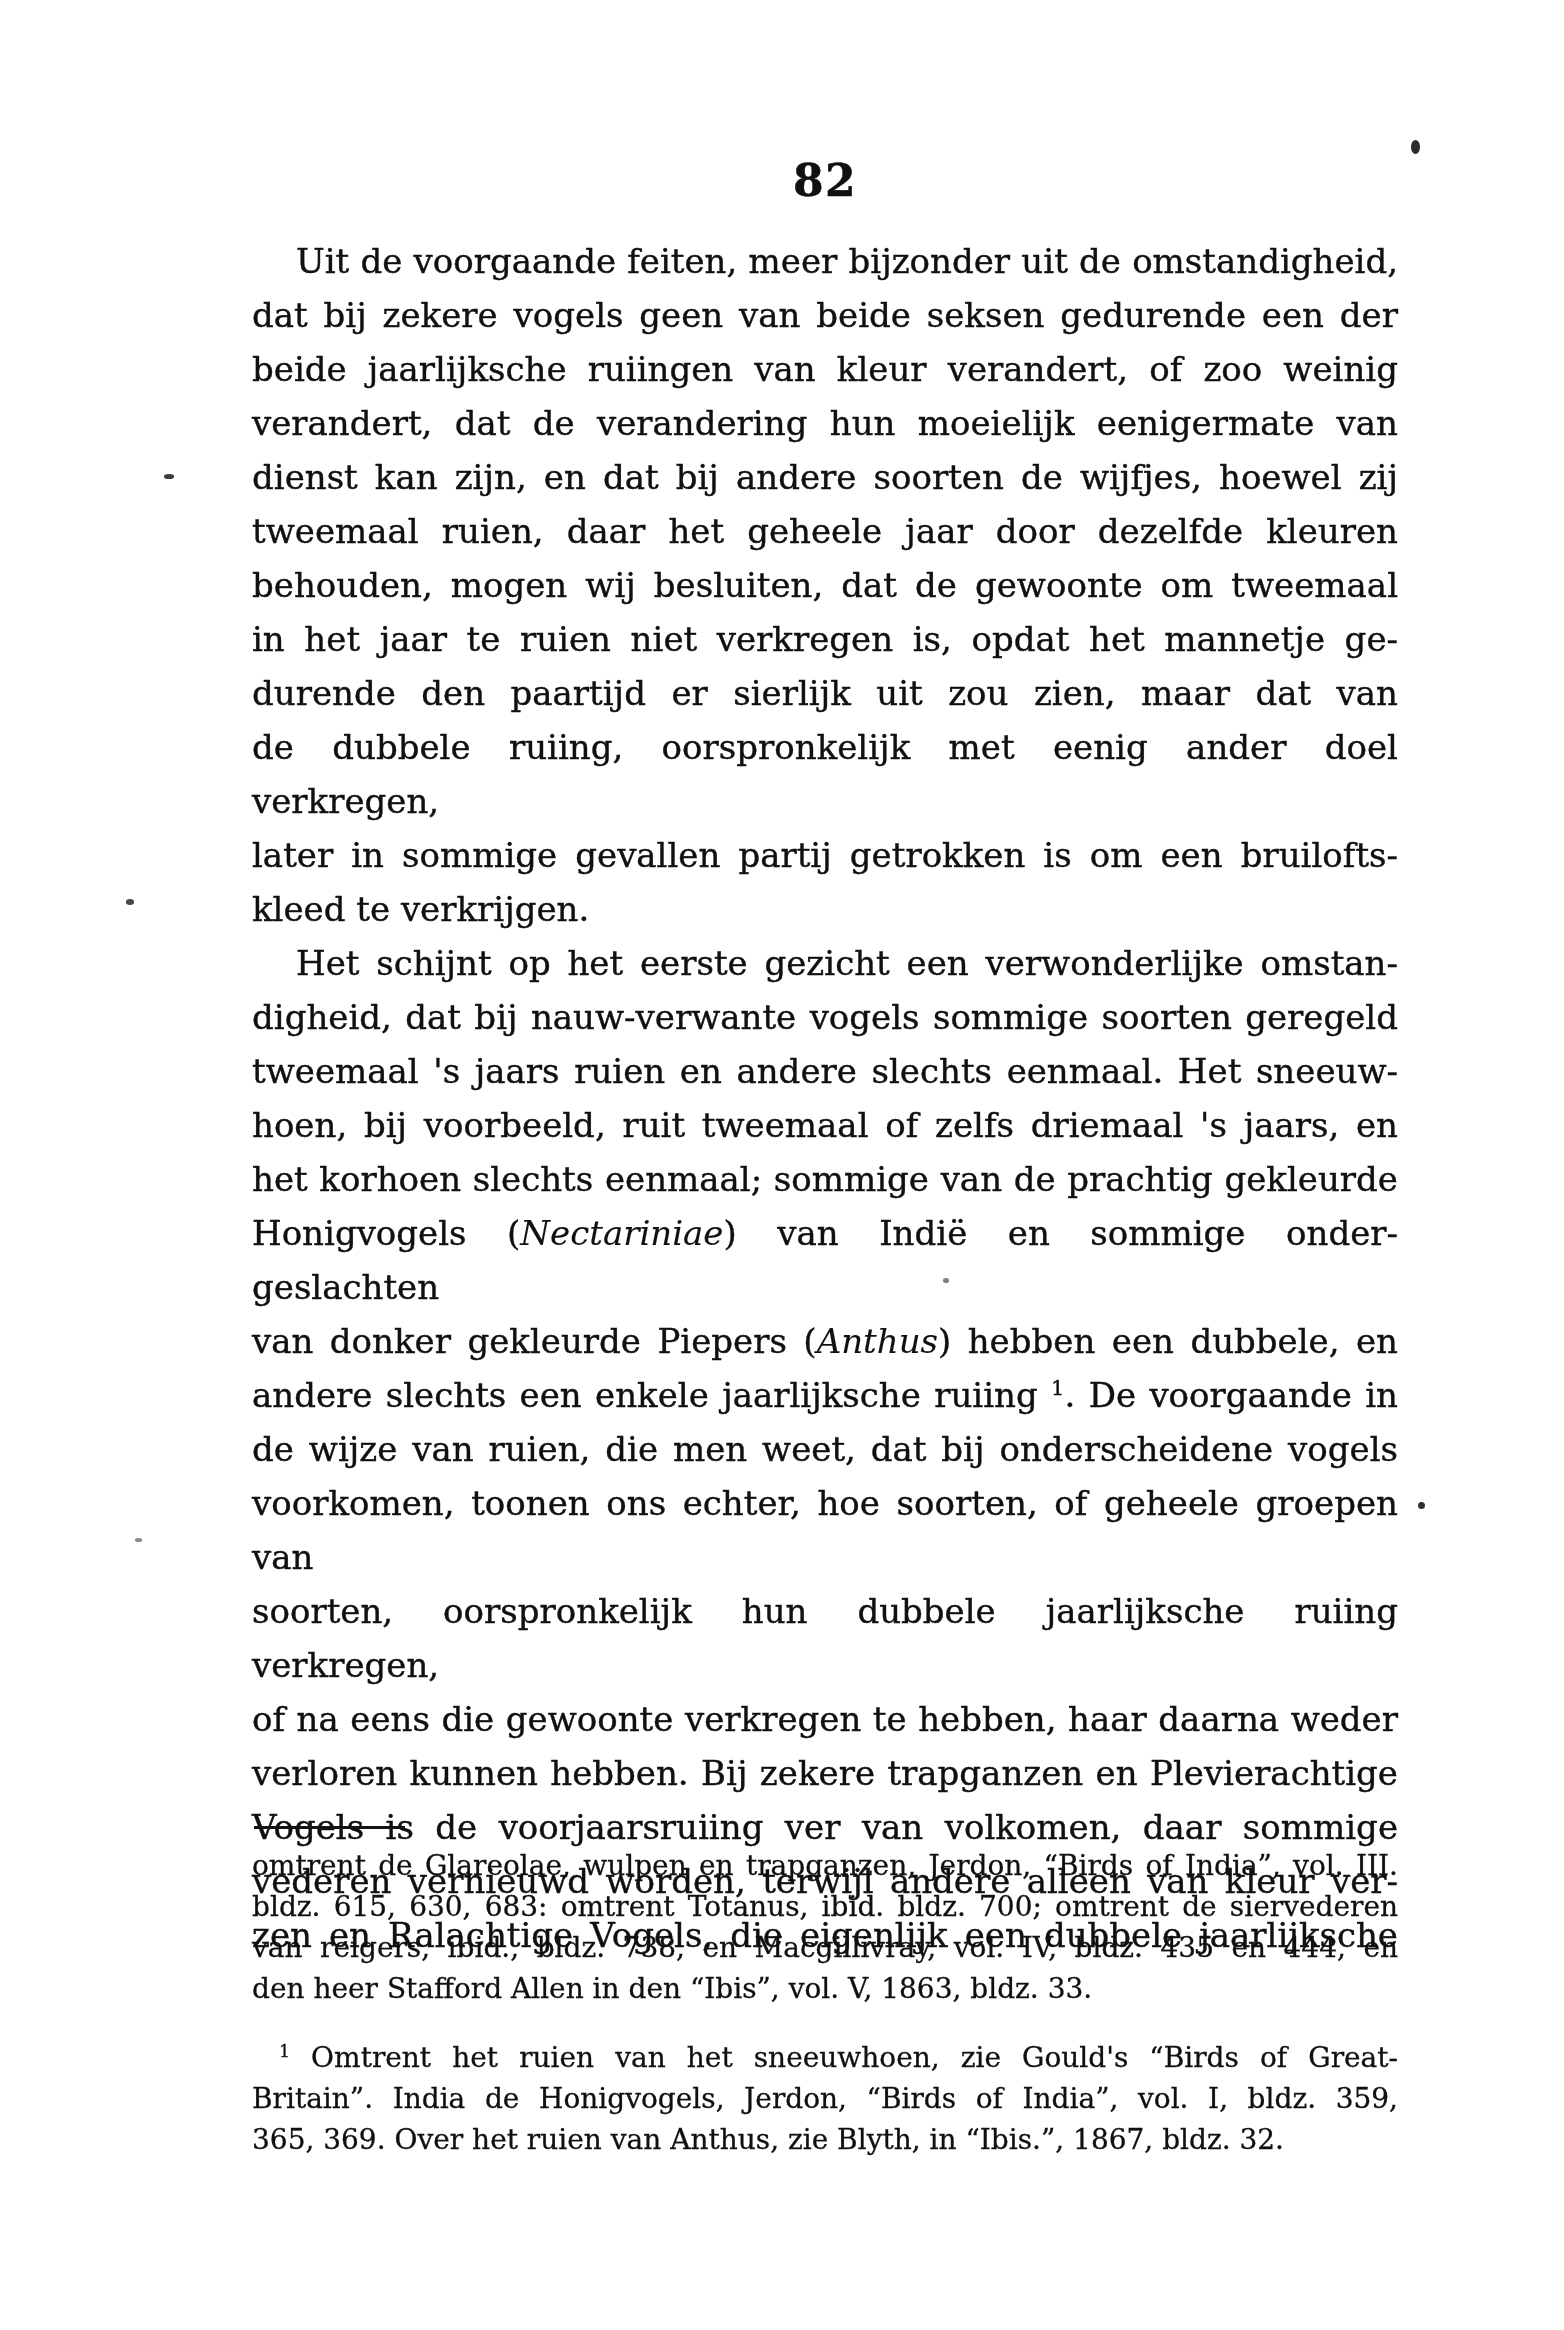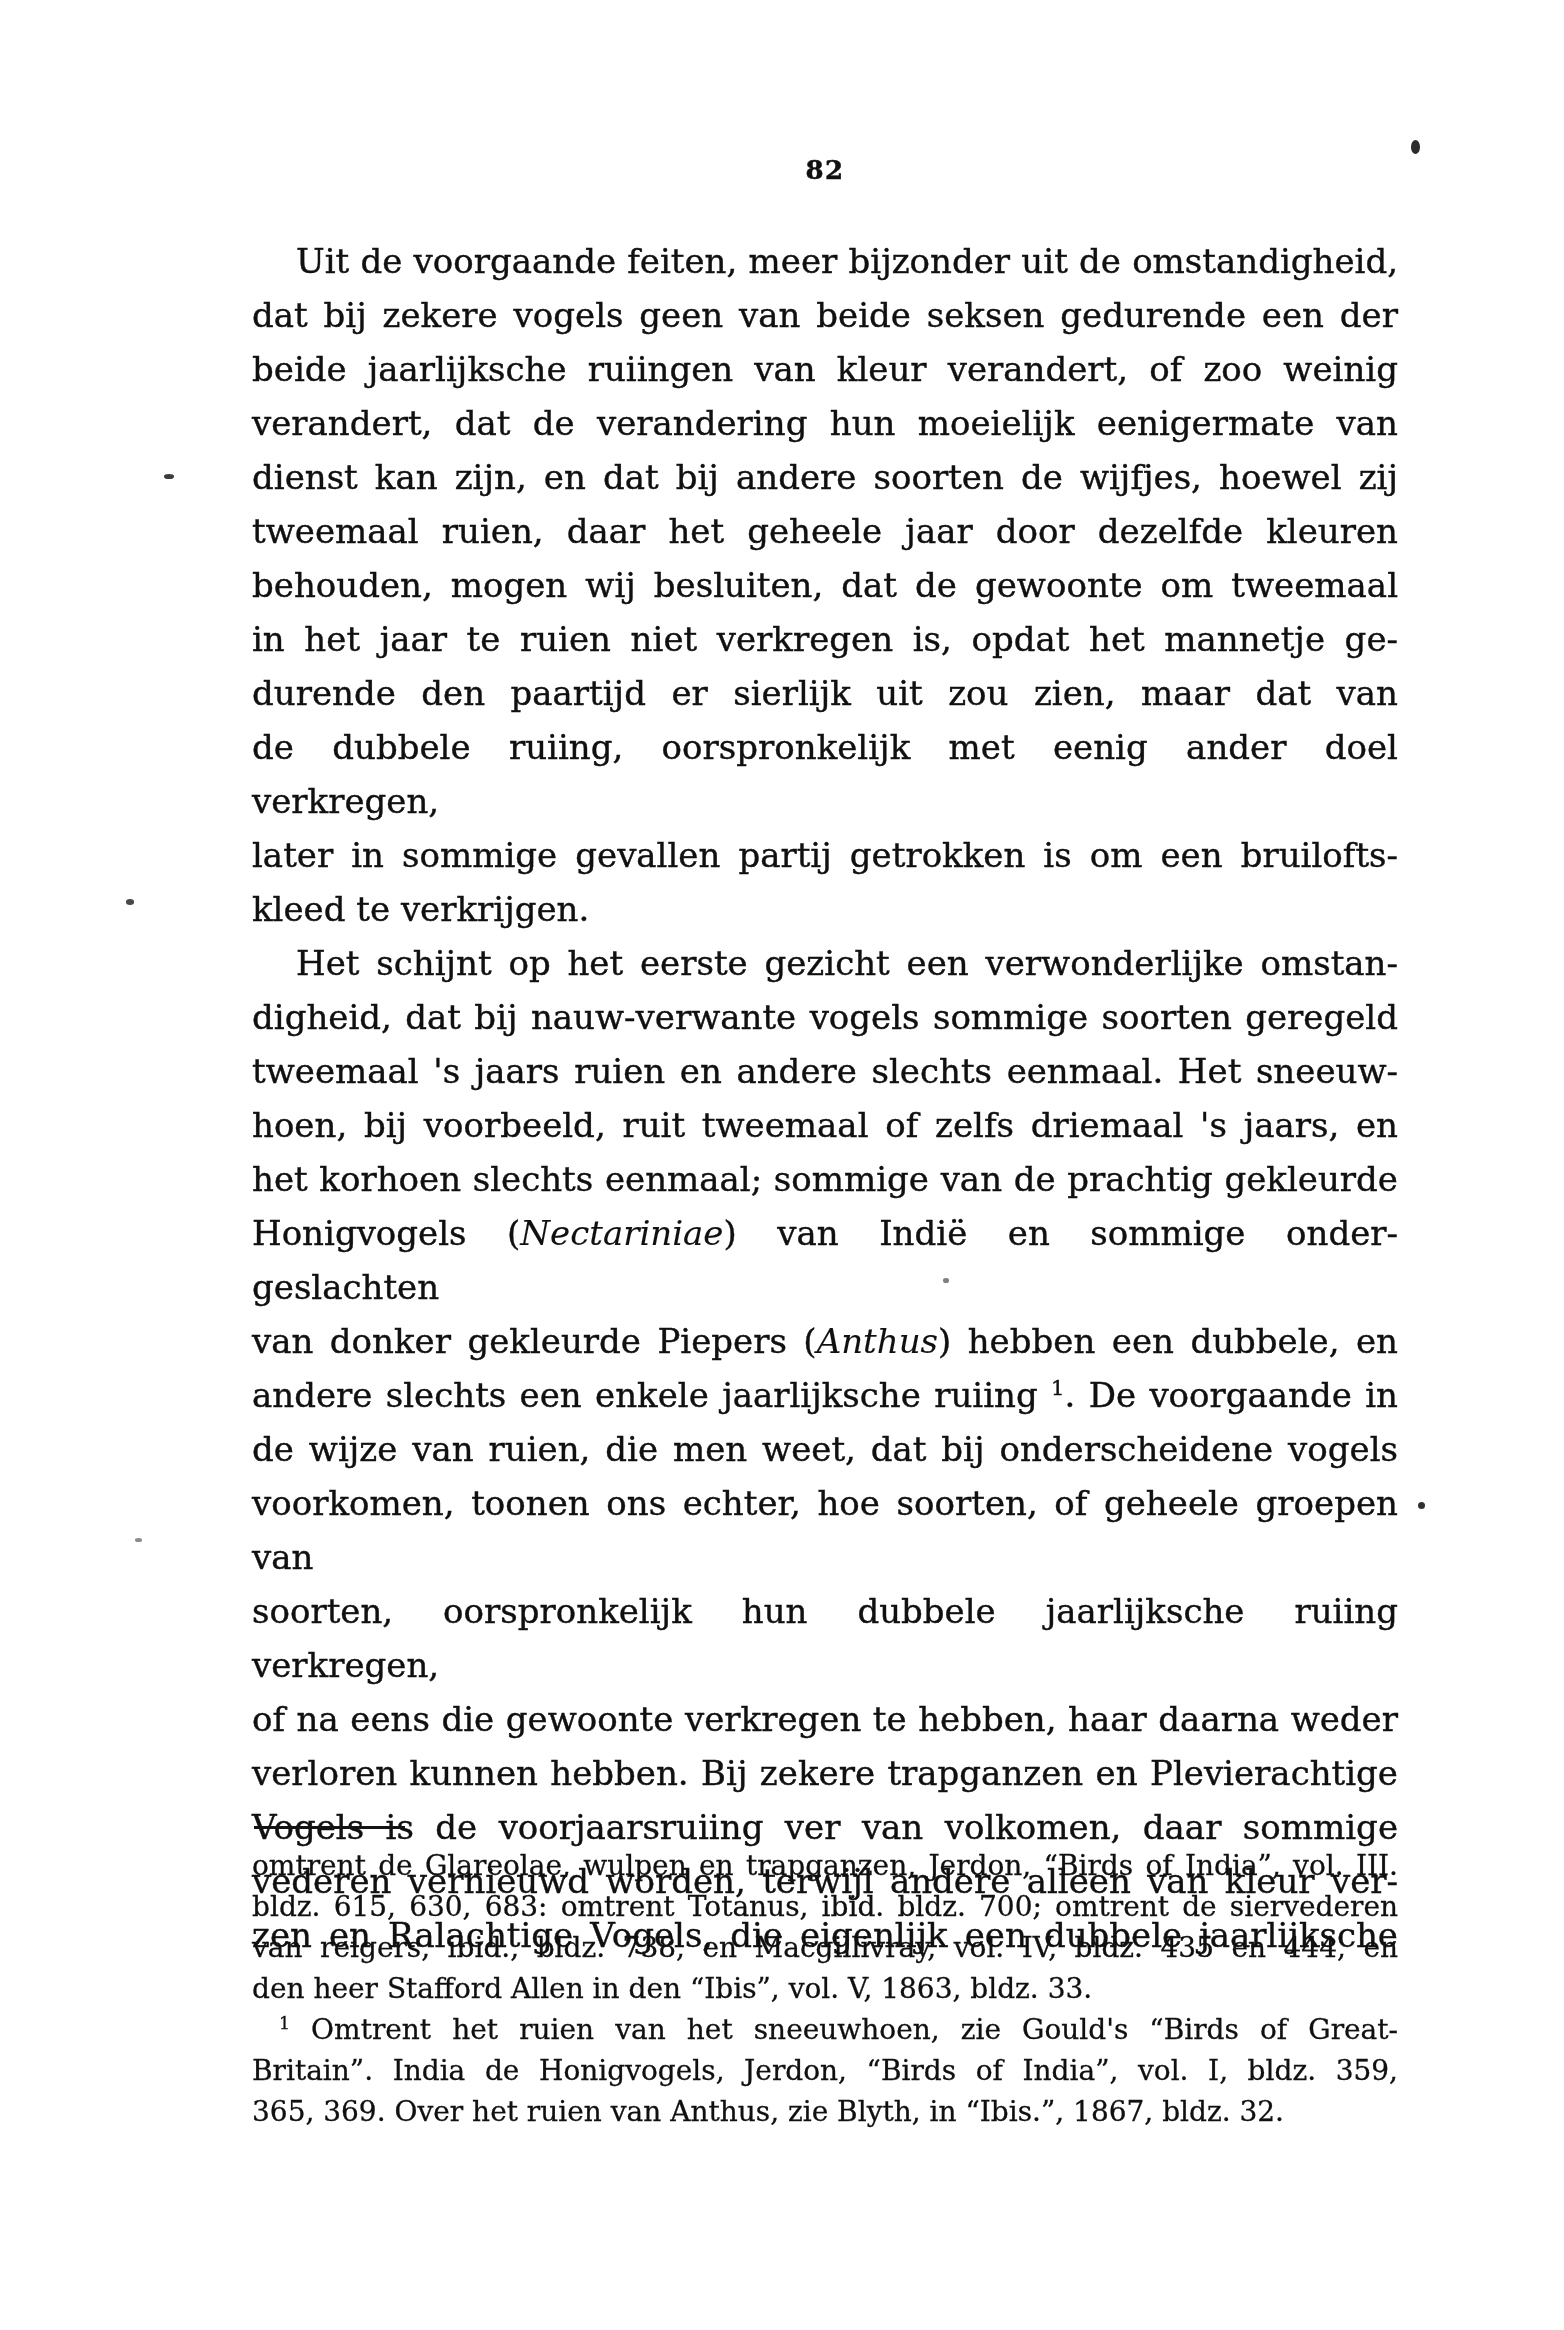--- a/index.html
+++ b/index.html
@@ -15,21 +15,21 @@
     overflow: hidden;
     font-family: "DejaVu Serif", "Liberation Serif", serif;
     color: #101010;
   }
   .page-number {
     position: absolute;
     left: 252px;
     top: 155px;
     width: 1146px;
     text-align: center;
-    font-size: 26px;
+    font-size: 44px;
     font-weight: bold;
     letter-spacing: 1.4px;
     -webkit-text-stroke: 0.5px #101010;
   }
   .body-text {
     position: absolute;
     left: 252px;
     top: 234px;
     width: 1146px;
     font-size: 34px;
@@ -58,20 +58,21 @@
     text-align-last: justify;
   }
   .line.no-j {
     text-align-last: left;
   }
   .line.indent {
     padding-left: 44px;
   }
   .footnote-text .line.indent {
     padding-left: 27px;
+    margin-top: 28px;
   }
   .line i {
     font-style: italic;
     -webkit-text-stroke: 0.1px #101010;
   }
   .line sup {
     font-size: 0.62em;
     vertical-align: super;
     line-height: 0;
   }

